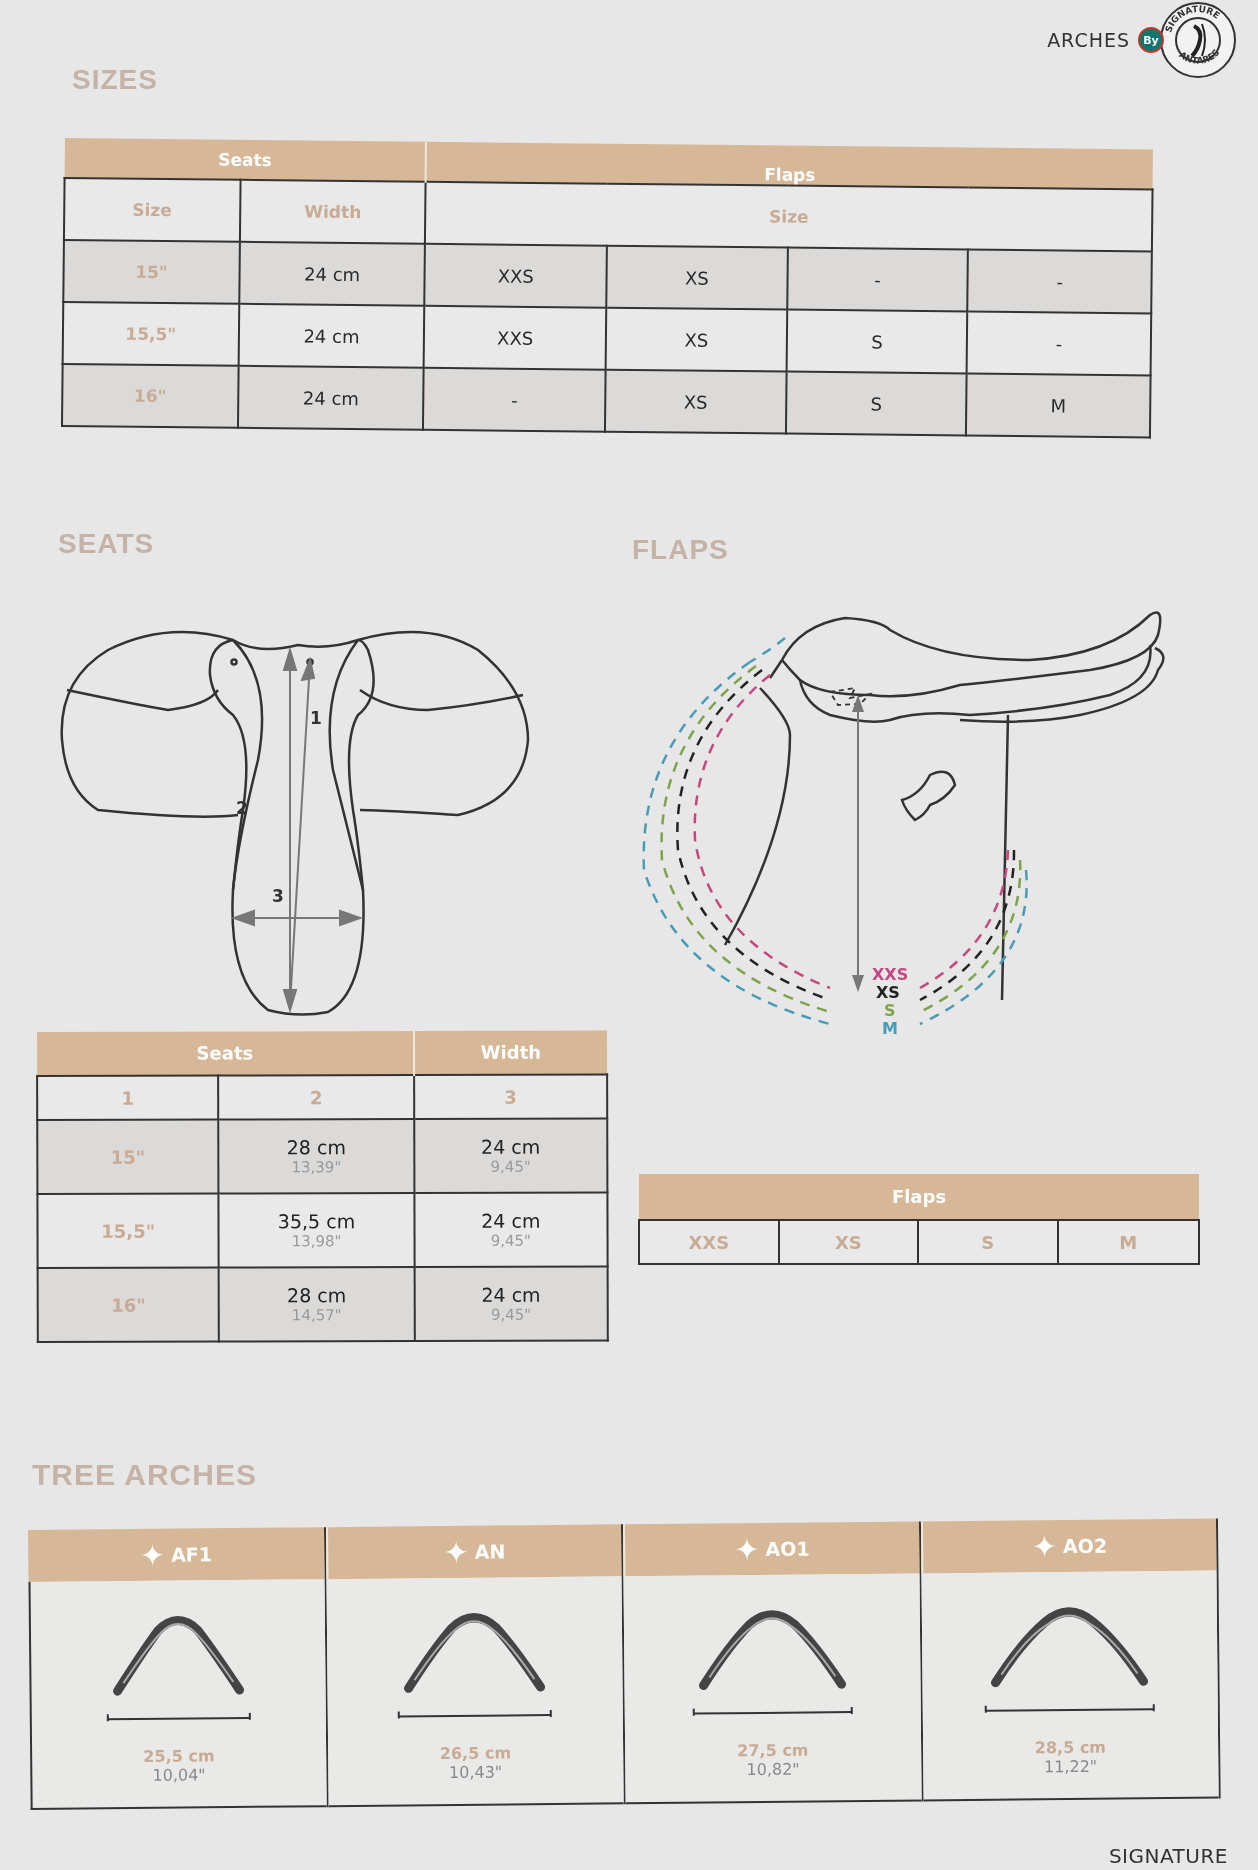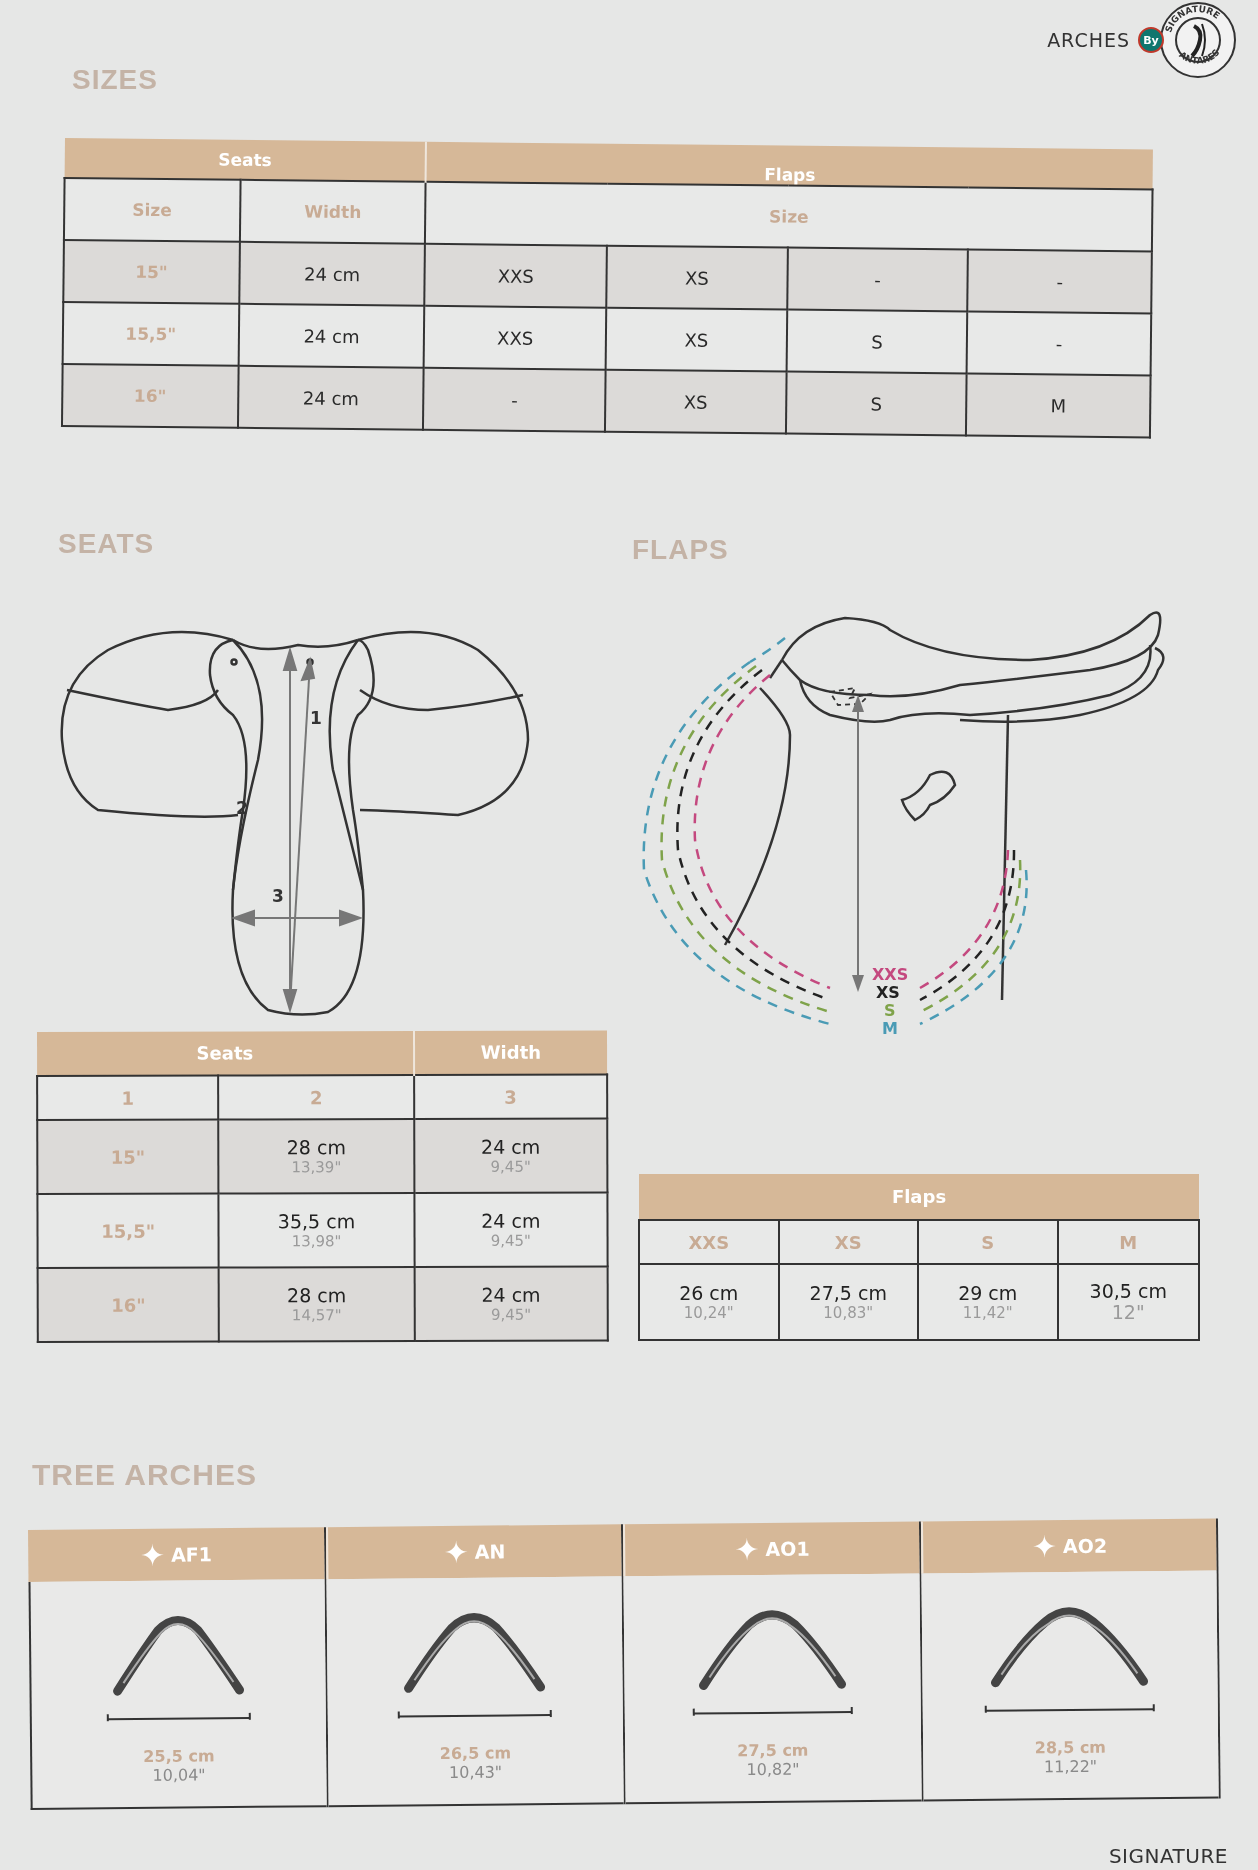--- a/index.html
+++ b/index.html
@@ -239,38 +239,20 @@
   <tbody>
       <tr style="height:46px;">
     <th class="hdr" colspan="4" style="font-size:18px;">Flaps</th>
   </tr>
   <tr style="height:44px;" class="light">
     <td class="lbl" style="font-size:18px;">XXS</td>
     <td class="lbl" style="font-size:18px;">XS</td>
     <td class="lbl" style="font-size:18px;">S</td>
     <td class="lbl" style="font-size:18px;">M</td>
   </tr>
-  <tr style="height:76px;" class="light">
-    <td>
-          <span class="cm">26 cm</span>
-          <span class="sub">10,24"</span>
-        </td>
-    <td>
-          <span class="cm">27,5 cm</span>
-          <span class="sub">10,83"</span>
-        </td>
-    <td>
-          <span class="cm">29 cm</span>
-          <span class="sub">11,42"</span>
-        </td>
-    <td>
-          <span class="cm">30,5 cm</span>
-          <span class="sub" style="font-size:19px;">12"</span>
-        </td>
-  </tr>
 </tbody>
   </table>
 
 <div class="section-title" style="left:32px; top:1458px; font-size:30px;">TREE ARCHES</div>
 
 <div class="abs" style="left:28px; top:1530px; width:1190px; height:280px; transform: rotate(-0.55deg); transform-origin: left top; display:flex;">
 
   <div style="flex:1; display:flex; flex-direction:column; border-right:2px solid #333;">
     <div class="hdr" style="height:52px; display:flex; align-items:center; justify-content:center; font-size:19px;">
       <span style="font-size:30px; margin-right:6px;">✦</span>

